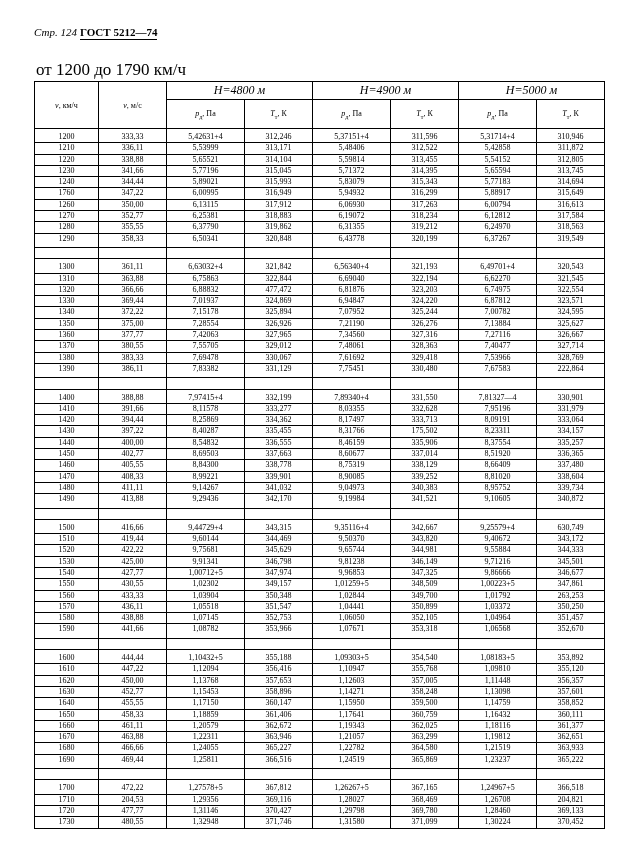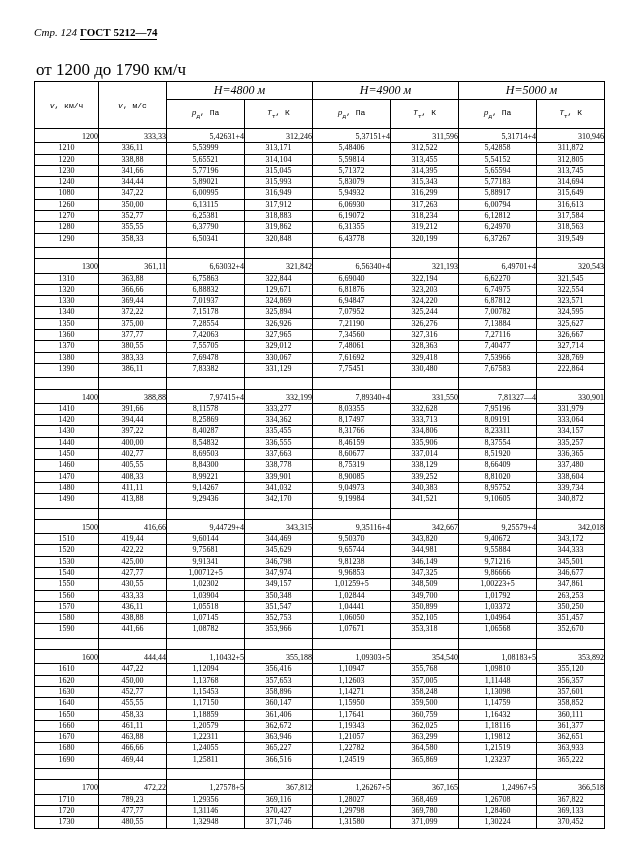--- a/index.html
+++ b/index.html
@@ -63,21 +63,20 @@
     text-align: center;
     font-size: 12px;
     height: 17px;
     font-style: italic;
   }
   .colhdr {
     text-align: center;
     font-size: 8px;
     height: 28px;
     vertical-align: middle;
-    font-family: Liberation Mono, monospace;
   }
   .colhdr i {
     font-style: italic;
   }
   .sub {
     font-size: 6px;
     vertical-align: sub;
   }
   td.num {
     text-align: center;
@@ -85,21 +84,20 @@
     line-height: 10.3px;
     height: 10.3px;
     border-left: 0.8px solid #000;
     border-right: 0.8px solid #000;
     border-top: none;
     border-bottom: none;
     white-space: nowrap;
   }
   tr.blockfirst td.num {
     padding-top: 3px;
-    text-align: right;
   }
   tr.blocklast td.num {
     padding-bottom: 3px;
     margin-left: 12px;
   }
   
   col.c0 { width: 64px; }
   col.c1 { width: 68px; }
   col.c2 { width: 78px; }
   col.c3 { width: 68px; }
@@ -197,21 +195,21 @@
           <td class="num">1240</td>
           <td class="num">344,44</td>
           <td class="num">5,89021</td>
           <td class="num">315,993</td>
           <td class="num">5,83079</td>
           <td class="num">315,343</td>
           <td class="num">5,77183</td>
           <td class="num">314,694</td>
         </tr>
         <tr>
-          <td class="num">1080</td>
+          <td class="num">1760</td>
           <td class="num">347,22</td>
           <td class="num">6,00995</td>
           <td class="num">316,949</td>
           <td class="num">5,94932</td>
           <td class="num">316,299</td>
           <td class="num">5,88917</td>
           <td class="num">315,649</td>
         </tr>
         <tr>
           <td class="num">1260</td>
@@ -280,21 +278,21 @@
           <td class="num">322,844</td>
           <td class="num">6,69040</td>
           <td class="num">322,194</td>
           <td class="num">6,62270</td>
           <td class="num">321,545</td>
         </tr>
         <tr>
           <td class="num">1320</td>
           <td class="num">366,66</td>
           <td class="num">6,88832</td>
-          <td class="num">129,671</td>
+          <td class="num">477,472</td>
           <td class="num">6,81876</td>
           <td class="num">323,203</td>
           <td class="num">6,74975</td>
           <td class="num">322,554</td>
         </tr>
         <tr>
           <td class="num">1330</td>
           <td class="num">369,44</td>
           <td class="num">7,01937</td>
           <td class="num">324,869</td>
@@ -402,21 +400,21 @@
           <td class="num">333,713</td>
           <td class="num">8,09191</td>
           <td class="num">333,064</td>
         </tr>
         <tr>
           <td class="num">1430</td>
           <td class="num">397,22</td>
           <td class="num">8,40287</td>
           <td class="num">335,455</td>
           <td class="num">8,31766</td>
-          <td class="num">334,806</td>
+          <td class="num">175,502</td>
           <td class="num">8,23311</td>
           <td class="num">334,157</td>
         </tr>
         <tr>
           <td class="num">1440</td>
           <td class="num">400,00</td>
           <td class="num">8,54832</td>
           <td class="num">336,555</td>
           <td class="num">8,46159</td>
           <td class="num">335,906</td>
@@ -484,21 +482,21 @@
           <td class="num" style="height: 8px;">&nbsp;</td>
         </tr>
         <tr class="blockfirst">
           <td class="num">1500</td>
           <td class="num">416,66</td>
           <td class="num">9,44729+4</td>
           <td class="num">343,315</td>
           <td class="num">9,35116+4</td>
           <td class="num">342,667</td>
           <td class="num">9,25579+4</td>
-          <td class="num">342,018</td>
+          <td class="num">630,749</td>
         </tr>
         <tr>
           <td class="num">1510</td>
           <td class="num">419,44</td>
           <td class="num">9,60144</td>
           <td class="num">344,469</td>
           <td class="num">9,50370</td>
           <td class="num">343,820</td>
           <td class="num">9,40672</td>
           <td class="num">343,172</td>
@@ -708,27 +706,27 @@
           <td class="num">472,22</td>
           <td class="num">1,27578+5</td>
           <td class="num">367,812</td>
           <td class="num">1,26267+5</td>
           <td class="num">367,165</td>
           <td class="num">1,24967+5</td>
           <td class="num">366,518</td>
         </tr>
         <tr>
           <td class="num">1710</td>
-          <td class="num">789,23</td>
+          <td class="num">204,53</td>
           <td class="num">1,29356</td>
           <td class="num">369,116</td>
           <td class="num">1,28027</td>
           <td class="num">368,469</td>
           <td class="num">1,26708</td>
-          <td class="num">367,822</td>
+          <td class="num">204,821</td>
         </tr>
         <tr>
           <td class="num">1720</td>
           <td class="num">477,77</td>
           <td class="num">1,31146</td>
           <td class="num">370,427</td>
           <td class="num">1,29798</td>
           <td class="num">369,780</td>
           <td class="num">1,28460</td>
           <td class="num">369,133</td>

